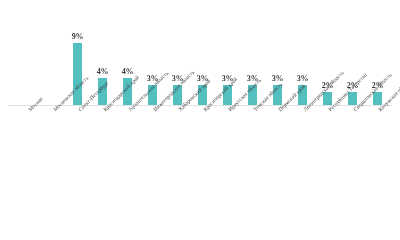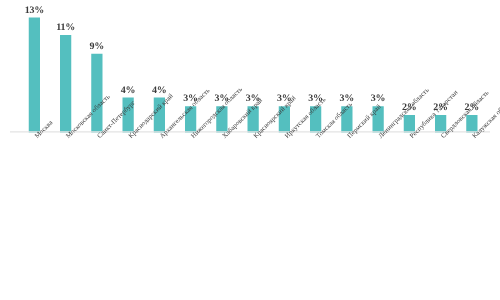--- a/index.html
+++ b/index.html
@@ -102,28 +102,20 @@
     direction: ltr;
     transform-origin: 100% 50%;
   }
 </style>
 </head>
 <body>
 
 <div id="chart-root" style="background: rgb(255, 255, 255);">
 
   <div id="plot-area">
-      <div class="bar-slot" style="left: 15px;">
-        <div class="bar-rect" style="height: 91.65px; background: rgb(84, 191, 191);"></div>
-        <div class="bar-value" style="bottom: 93.65px; color: rgb(58, 58, 58);">13%</div>
-      </div>
-      <div class="bar-slot" style="left: 40px;">
-        <div class="bar-rect" style="height: 77.55px; background: rgb(84, 191, 191);"></div>
-        <div class="bar-value" style="bottom: 79.55px; color: rgb(58, 58, 58);">11%</div>
-      </div>
       <div class="bar-slot" style="left: 65px;">
         <div class="bar-rect" style="height: 63.45px; background: rgb(84, 191, 191);"></div>
         <div class="bar-value" style="bottom: 65.45px; color: rgb(58, 58, 58);">9%</div>
       </div>
       <div class="bar-slot" style="left: 90px;">
         <div class="bar-rect" style="height: 28.2px; background: rgb(84, 191, 191);"></div>
         <div class="bar-value" style="bottom: 30.2px; color: rgb(58, 58, 58);">4%</div>
       </div>
       <div class="bar-slot" style="left: 115px;">
         <div class="bar-rect" style="height: 28.2px; background: rgb(84, 191, 191);"></div>

